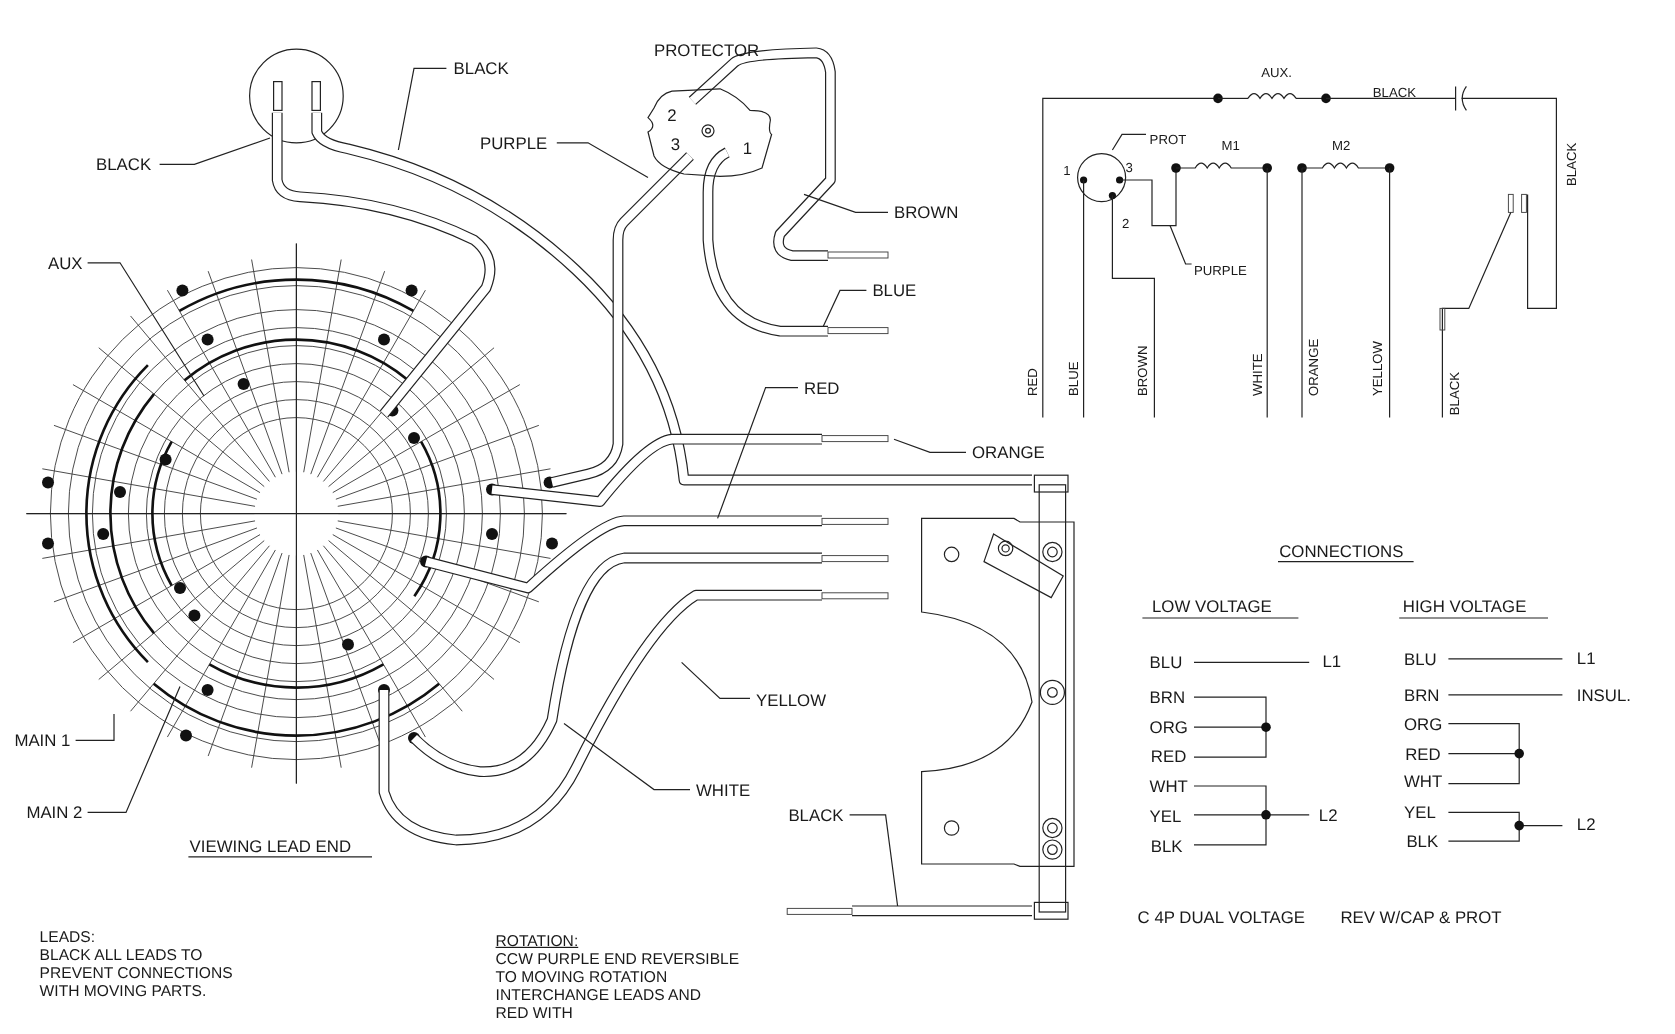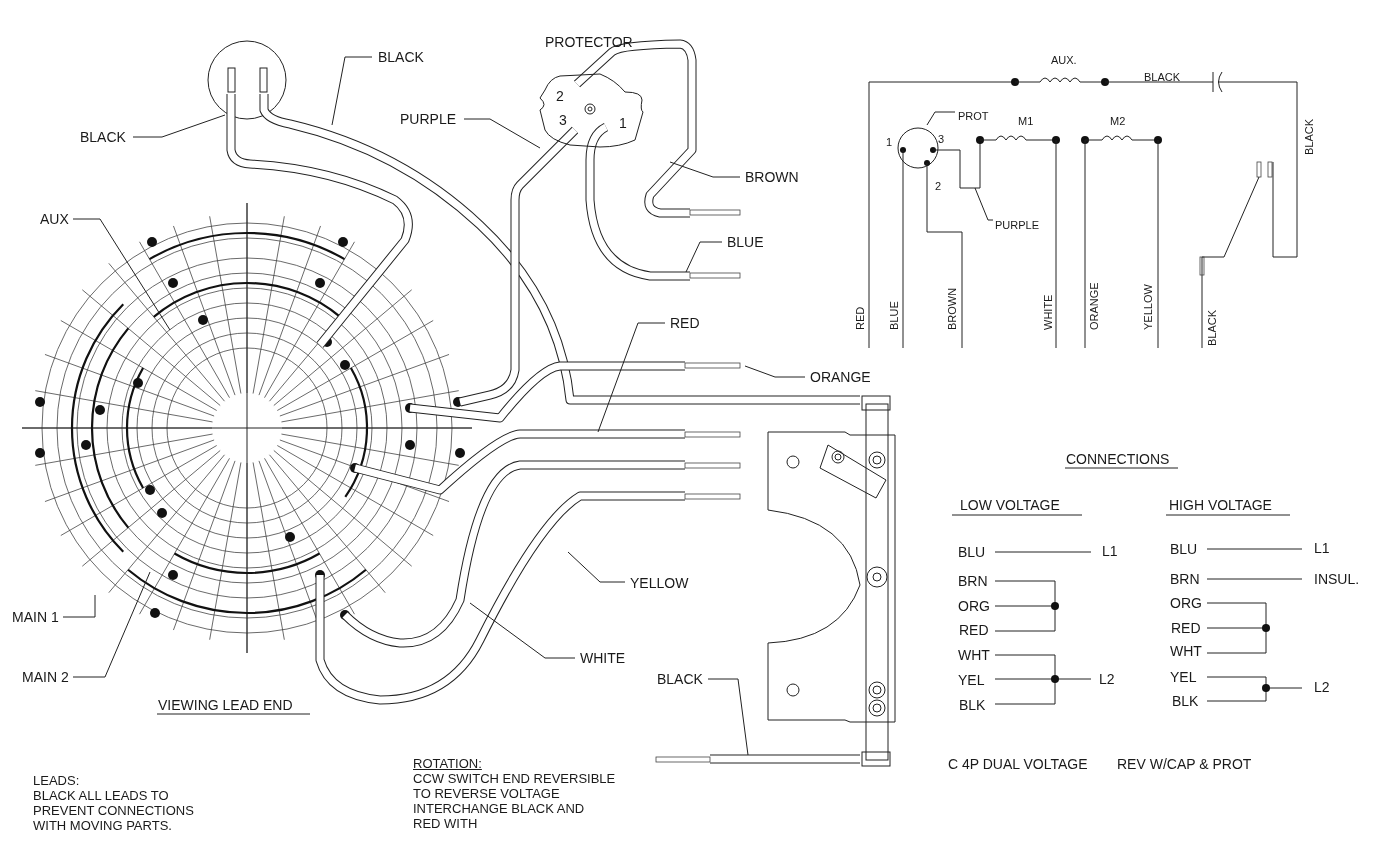--- a/index.html
+++ b/index.html
@@ -2,21 +2,21 @@
 <html><head>
 <meta charset="utf-8">
 <style>
   html, body { margin: 0; padding: 0; background: #ffffff; }
   body { width: 1396px; height: 862px; position: relative; overflow: hidden; font-family: "Liberation Sans", sans-serif; color: #1a1a1a; }
   svg { position: absolute; left: 0; top: 0; }
   .lbl { font-family: "Liberation Sans", sans-serif; font-size: 14px; fill: #1a1a1a; }
   .sm { font-size: 11px; }
   .note { position: absolute; font-size: 13px; line-height: 15px; color: #1a1a1a; }
   .note div { white-space: nowrap; }
-  .ul { text-decoration: underline; }
+  .ul { text-decoration: underline; margin-top: 20px; }
   .ln { stroke: #222; stroke-width: 1; fill: none; }
   .thin { stroke: #444; stroke-width: 0.8; fill: none; }
   .thick { stroke: #111; stroke-width: 2.2; fill: none; }
   .wire-o { stroke: #222; stroke-width: 9; fill: none; stroke-linecap: butt; stroke-linejoin: round; }
   .wire-i { stroke: #fff; stroke-width: 7; fill: none; stroke-linecap: butt; stroke-linejoin: round; }
   .dot { fill: #111; }
 </style>
 </head>
 <body>
 
@@ -317,17 +317,17 @@
 </svg>
 
 <div class="note" style="left:33px; top:773px;">
   <div>LEADS:</div>
   <div>BLACK ALL LEADS TO</div>
   <div>PREVENT CONNECTIONS</div>
   <div>WITH MOVING PARTS.</div>
 </div>
 <div class="note" style="left:413px; top:756px;">
   <div class="ul">ROTATION:</div>
-  <div>CCW SWITCH END REVERSIBLE</div>
-  <div>TO REVERSE VOLTAGE</div>
-  <div>INTERCHANGE BLACK AND</div>
+  <div>CCW PURPLE END REVERSIBLE</div>
+  <div>TO MOVING ROTATION</div>
+  <div>INTERCHANGE LEADS AND</div>
   <div>RED WITH</div>
 </div>
 
 </body></html>

